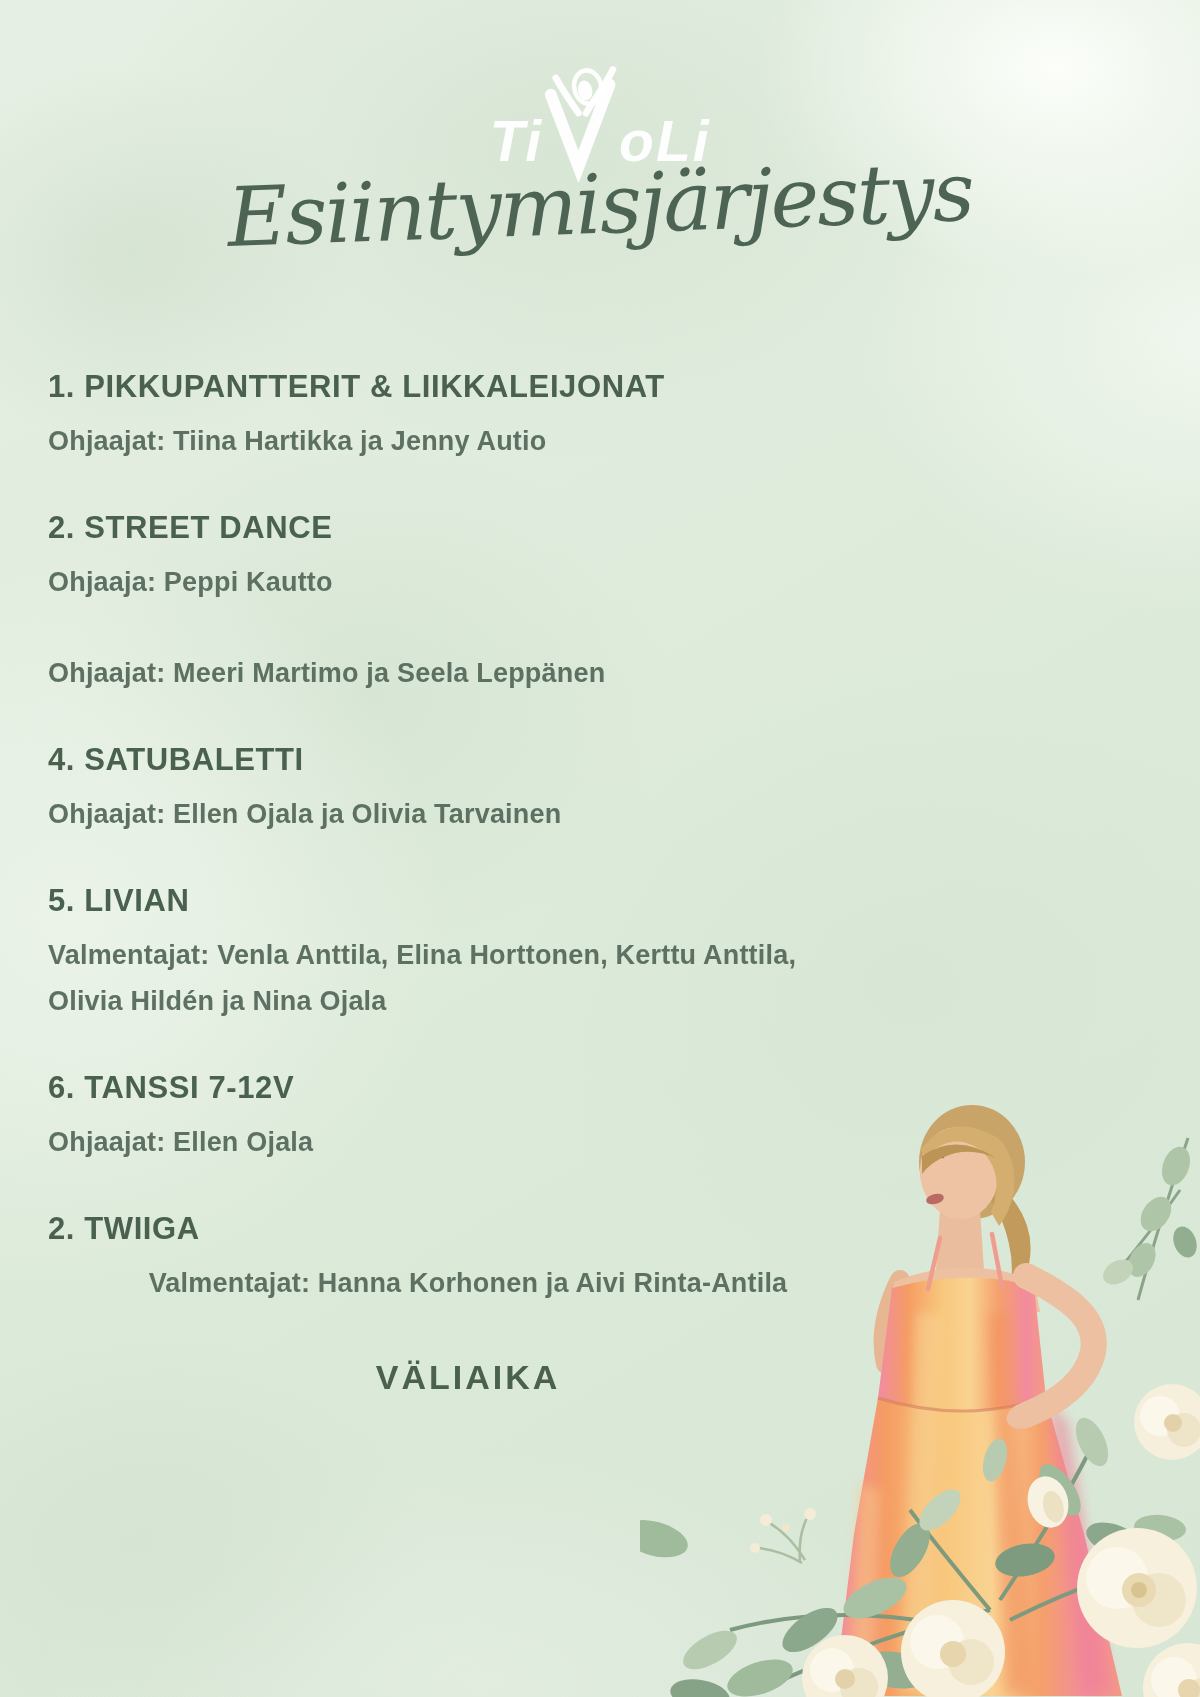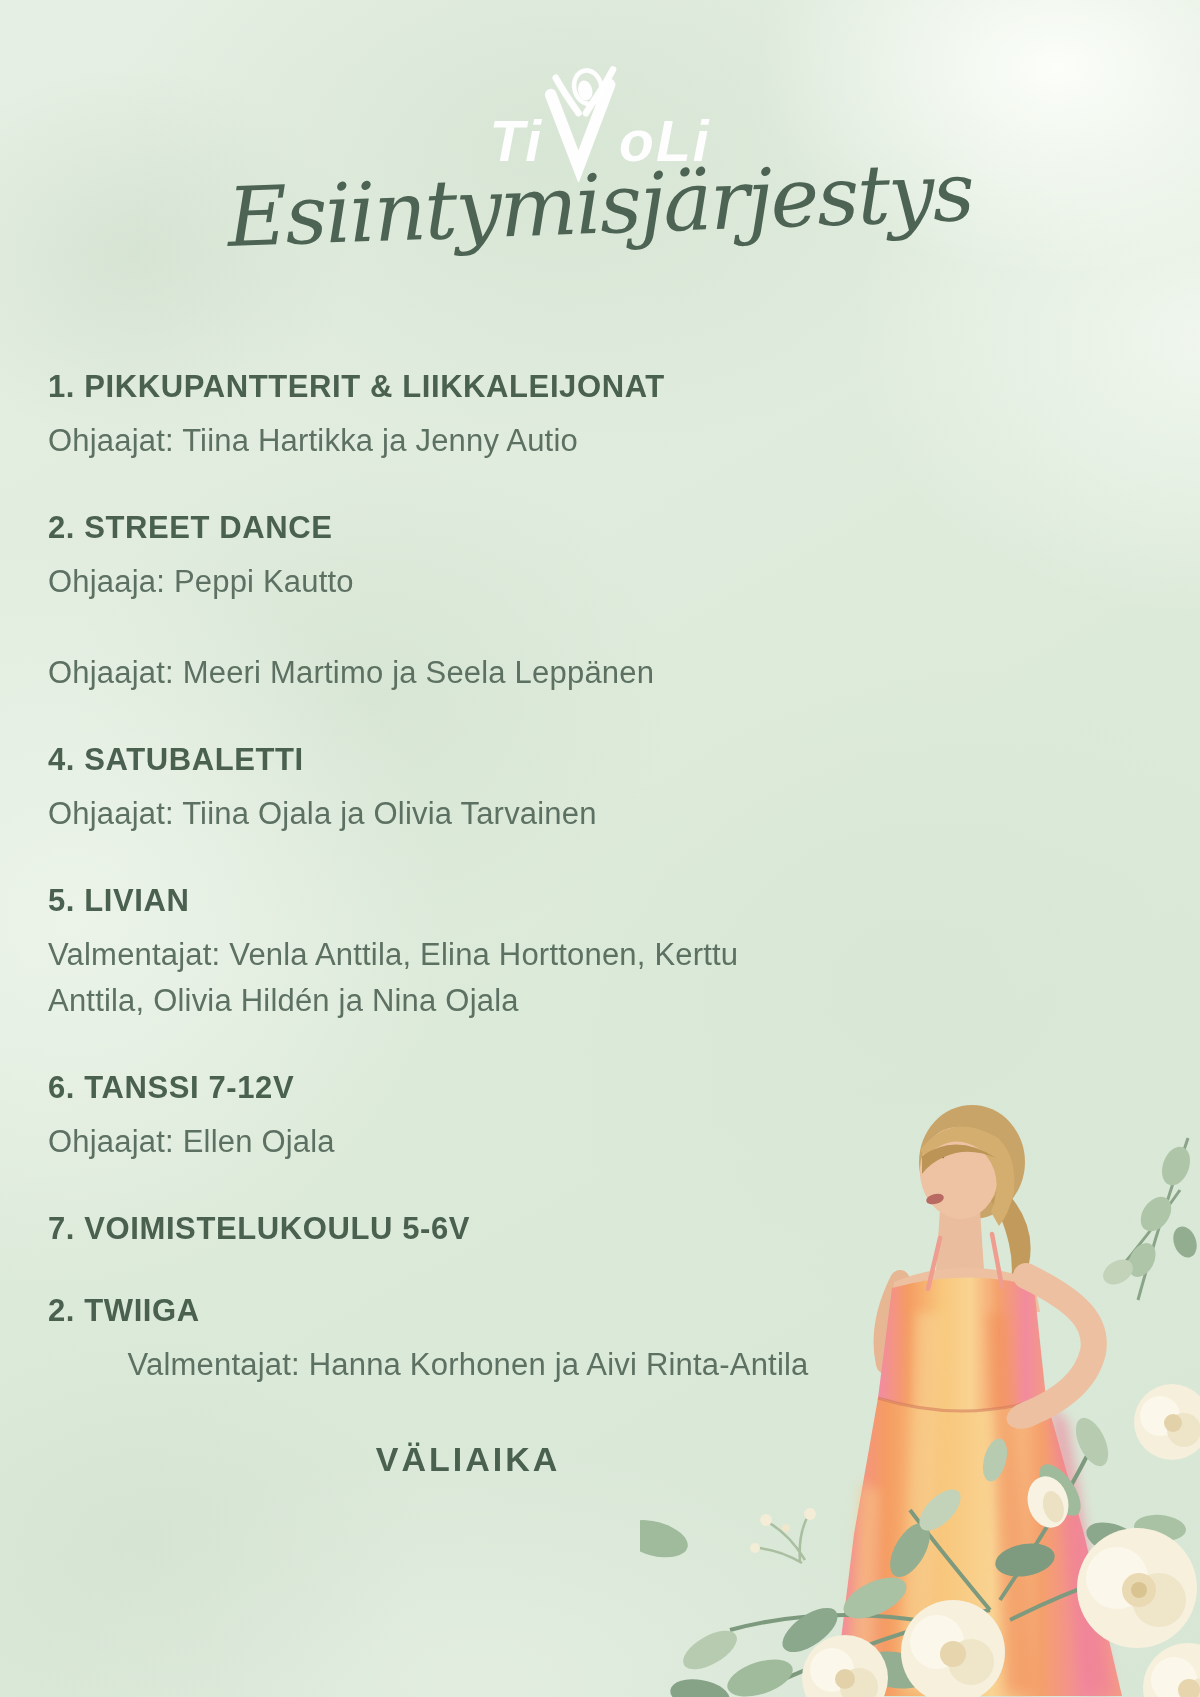--- a/index.html
+++ b/index.html
@@ -35,21 +35,21 @@
     font-size:82px;color:#4d6455;letter-spacing:-2px;
     transform:rotate(-2deg);line-height:1.4;
   }
   .program{position:absolute;left:48px;top:368px;width:840px;}
   .item{margin-bottom:45px;}
   .item-title{
     font-size:31px;line-height:37px;font-weight:700;color:#4a614f;
     letter-spacing:0.6px;margin-bottom:13px;
   }
   .item-sub{
-    font-size:31px;line-height:46px;font-weight:400;color:#5d7163;
+    font-size:27px;line-height:46px;font-weight:700;color:#5d7163;
     letter-spacing:0.2px;max-width:772px;
   }
   .item-sub.nowrap{white-space:nowrap;max-width:none;text-align:center;}
   .intermission{
     margin-top:52px;width:840px;text-align:center;
     font-size:34px;font-weight:700;color:#4a614f;letter-spacing:3px;
   }
   .girl{position:absolute;left:820px;top:1062px;width:372px;height:635px;}
   .florals{position:absolute;left:640px;top:1130px;width:560px;height:567px;}
   .deco{pointer-events:none;}
@@ -82,32 +82,31 @@
     </div>
     <div class="item">
       <div class="item-title">2. STREET DANCE</div>
       <div class="item-sub">Ohjaaja: Peppi Kautto</div>
     </div>
     <div class="item">
       <div class="item-sub">Ohjaajat: Meeri Martimo ja Seela Leppänen</div>
     </div>
     <div class="item">
       <div class="item-title">4. SATUBALETTI</div>
-      <div class="item-sub">Ohjaajat: Tiina Ojala ja Olivia Tarvainen</div>
+      <div class="item-sub">Ohjaajat: Ellen Ojala ja Olivia Tarvainen</div>
     </div>
     <div class="item">
       <div class="item-title">5. LIVIAN</div>
       <div class="item-sub">Valmentajat: Venla Anttila, Elina Horttonen, Kerttu Anttila, Olivia Hildén ja Nina Ojala</div>
     </div>
     <div class="item">
       <div class="item-title">6. TANSSI 7-12V</div>
       <div class="item-sub">Ohjaajat: Ellen Ojala</div>
     </div>
     <div class="item">
-      <div class="item-title">7. VOIMISTELUKOULU 5-6V</div>
     </div>
     <div class="item">
       <div class="item-title">2. TWIIGA</div>
       <div class="item-sub nowrap">Valmentajat: Hanna Korhonen ja Aivi Rinta-Antila</div>
     </div>
     <div class="intermission">VÄLIAIKA</div>
   </div>
 
   <svg class="girl deco" viewBox="0 0 372 635">
     <defs>

